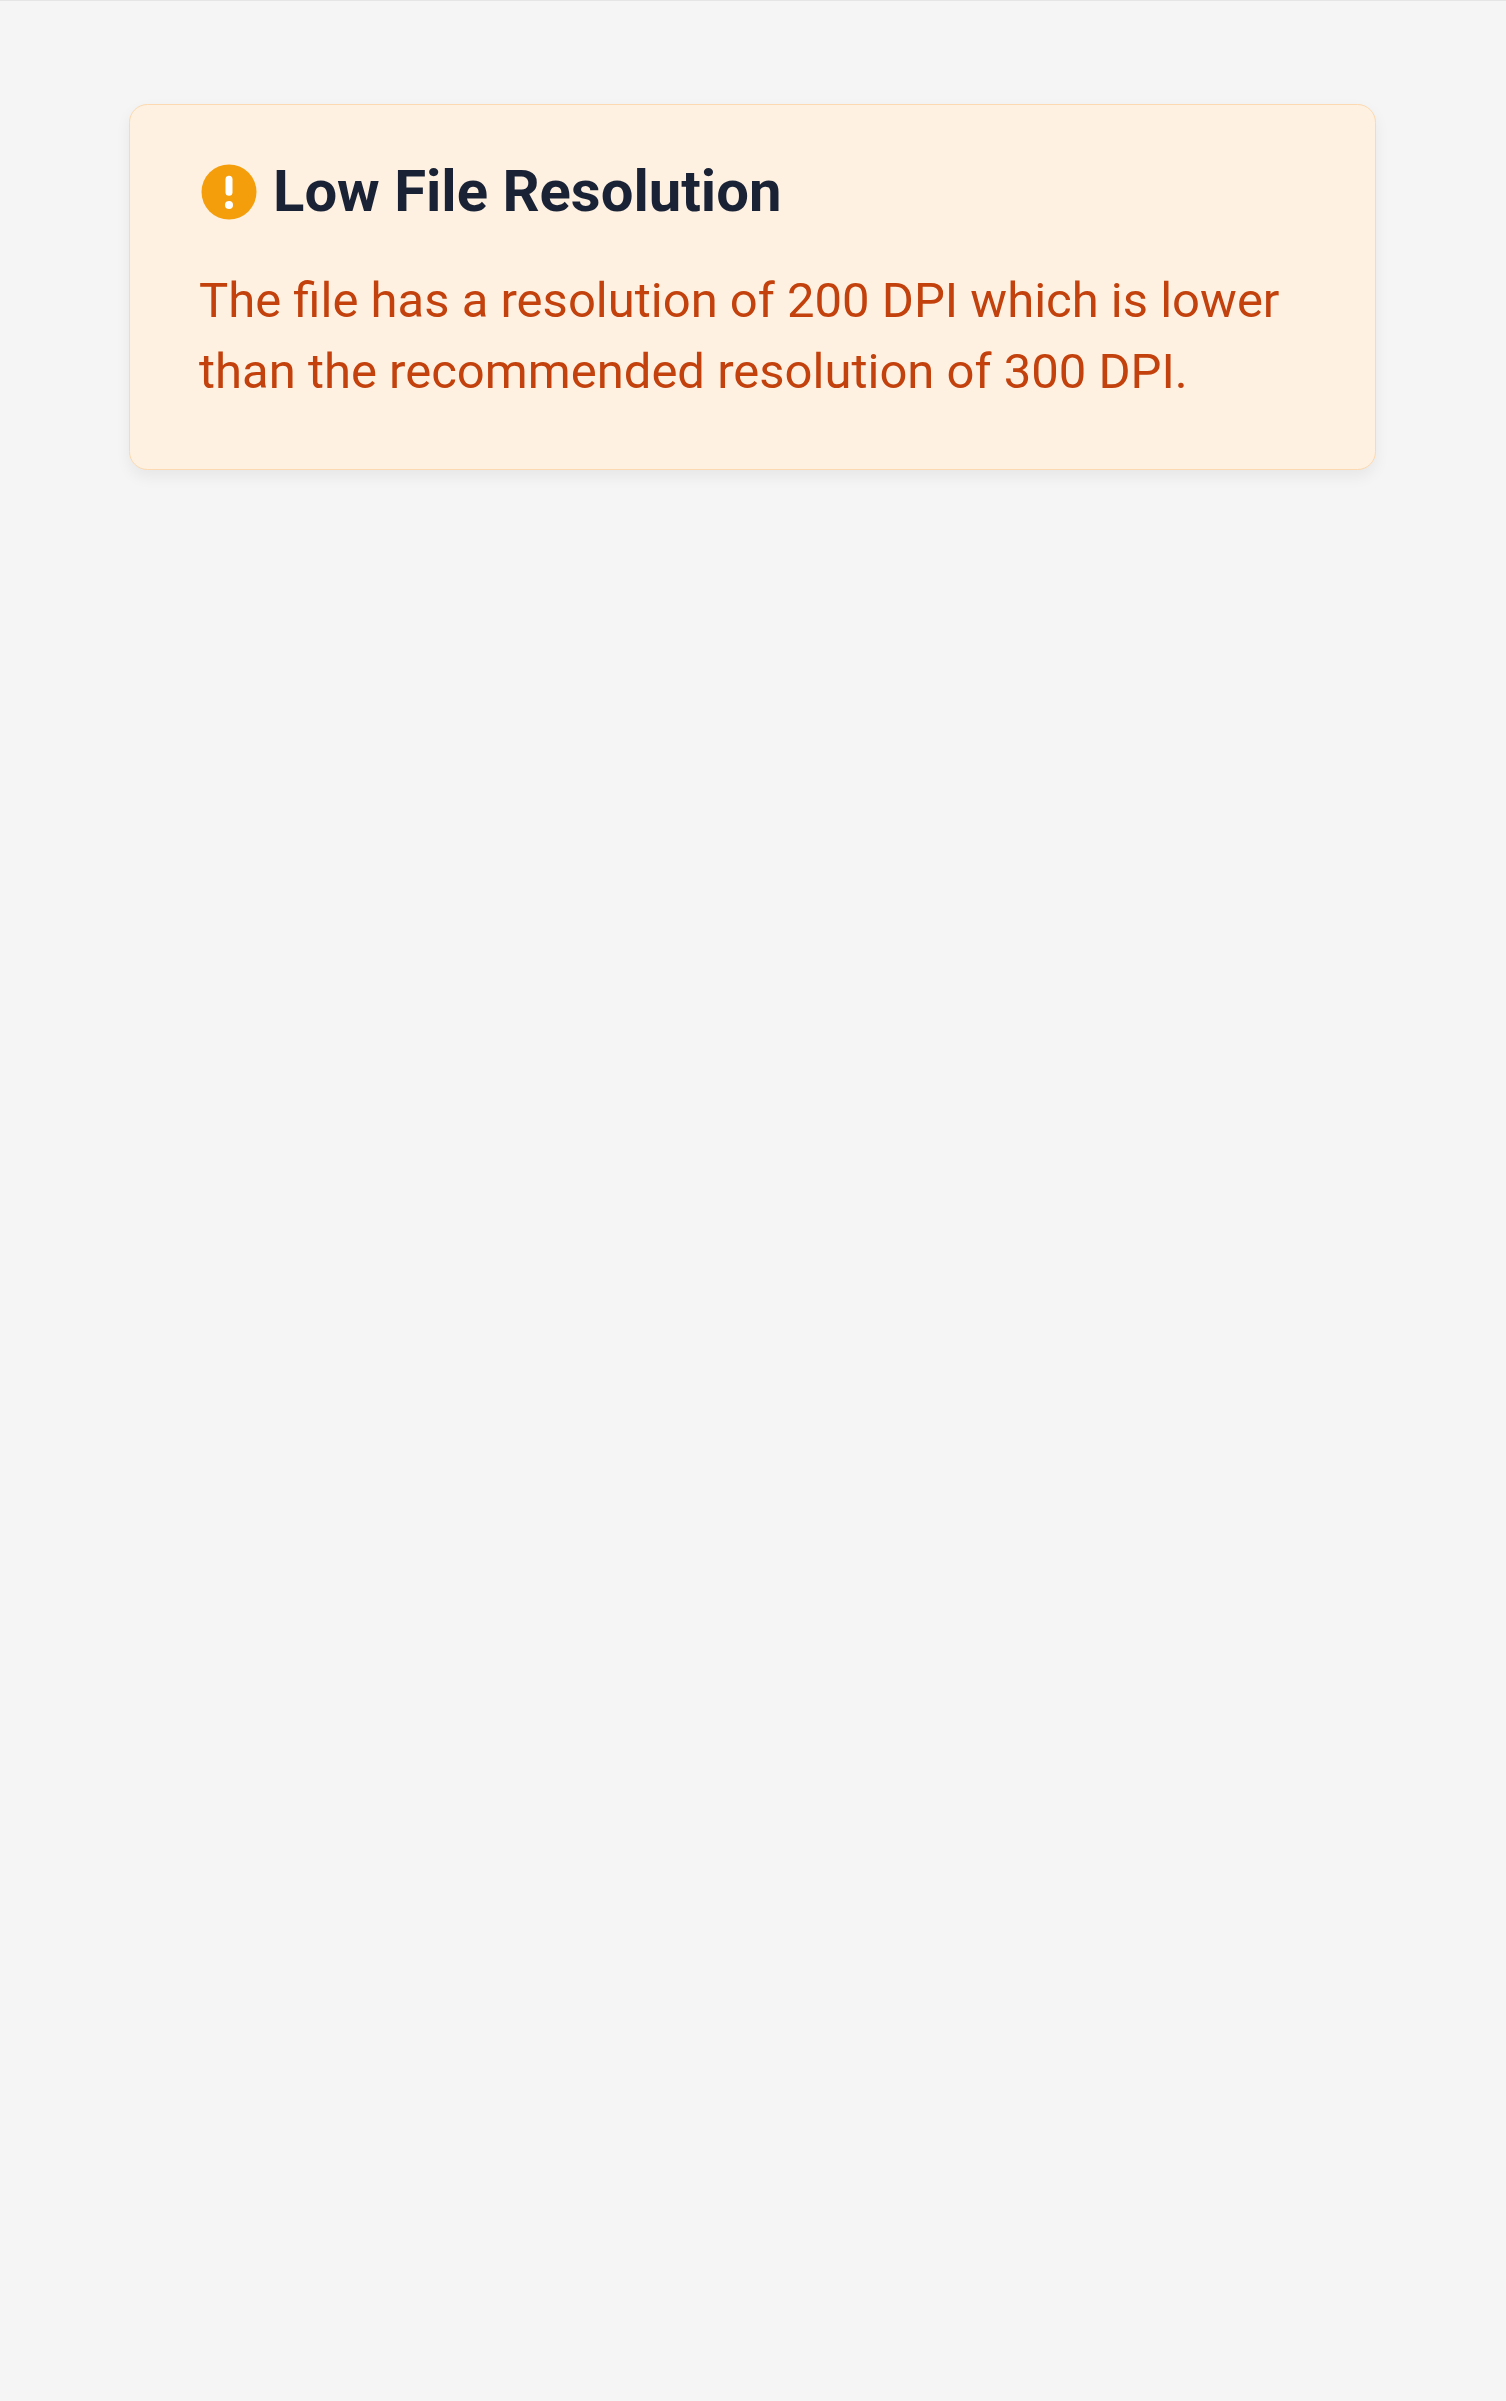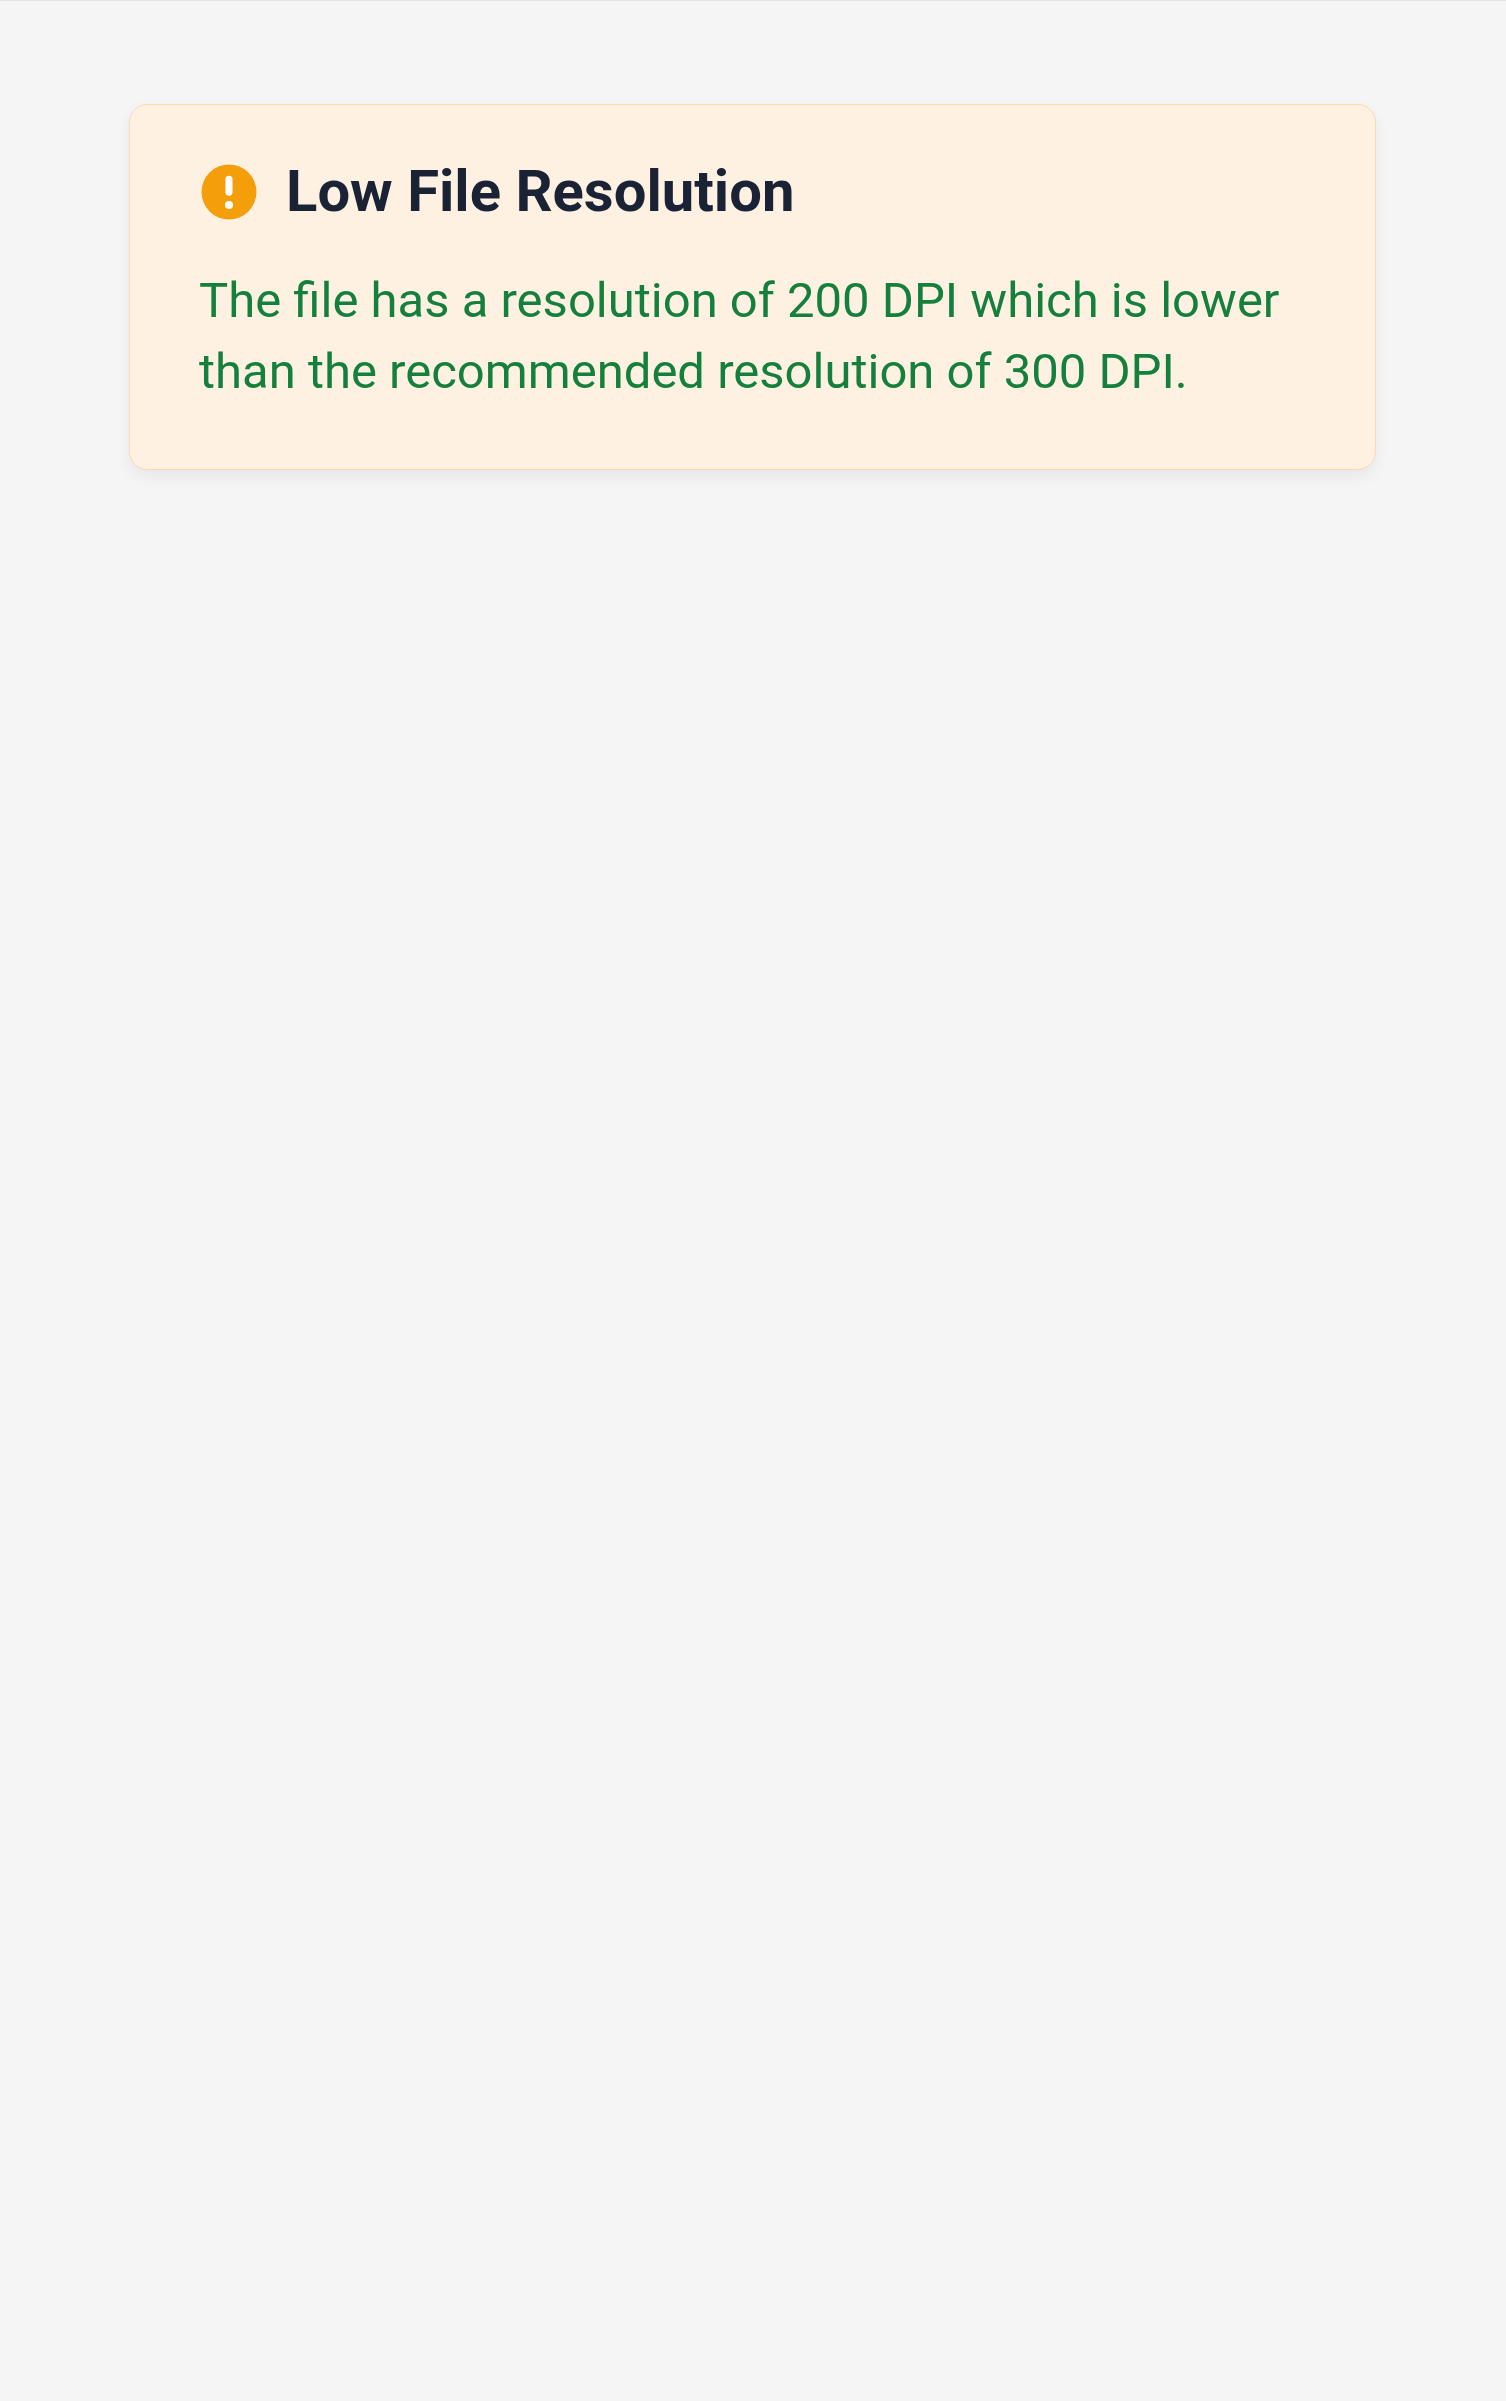--- a/index.html
+++ b/index.html
@@ -25,40 +25,40 @@
       border: 1.5px solid #fcd9b0;
       border-radius: 18.4px;
       padding: 55px 69px 61px 69px;
       margin-bottom: 103px;
       box-shadow: 0 6.1px 15.3px rgba(0, 0, 0, 0.06);
     }
 
     .card-header {
       display: flex;
       align-items: center;
-      gap: 27px;
+      gap: 14px;
       margin-bottom: 41px;
     }
 
     .warning-icon {
       width: 60px;
       height: 60px;
       flex-shrink: 0;
     }
 
     .card-title {
       font-size: 58px;
       font-weight: 700;
       color: #1a2235;
       line-height: 1.1;
     }
 
     .card-description {
       font-size: 49px;
-      color: #15803d;
+      color: #c2410c;
       line-height: 1.46;
       font-weight: 400;
     }
   </style>
 </head>
 <body>
 
 <div class="container">
 
   <div class="warning-card">

